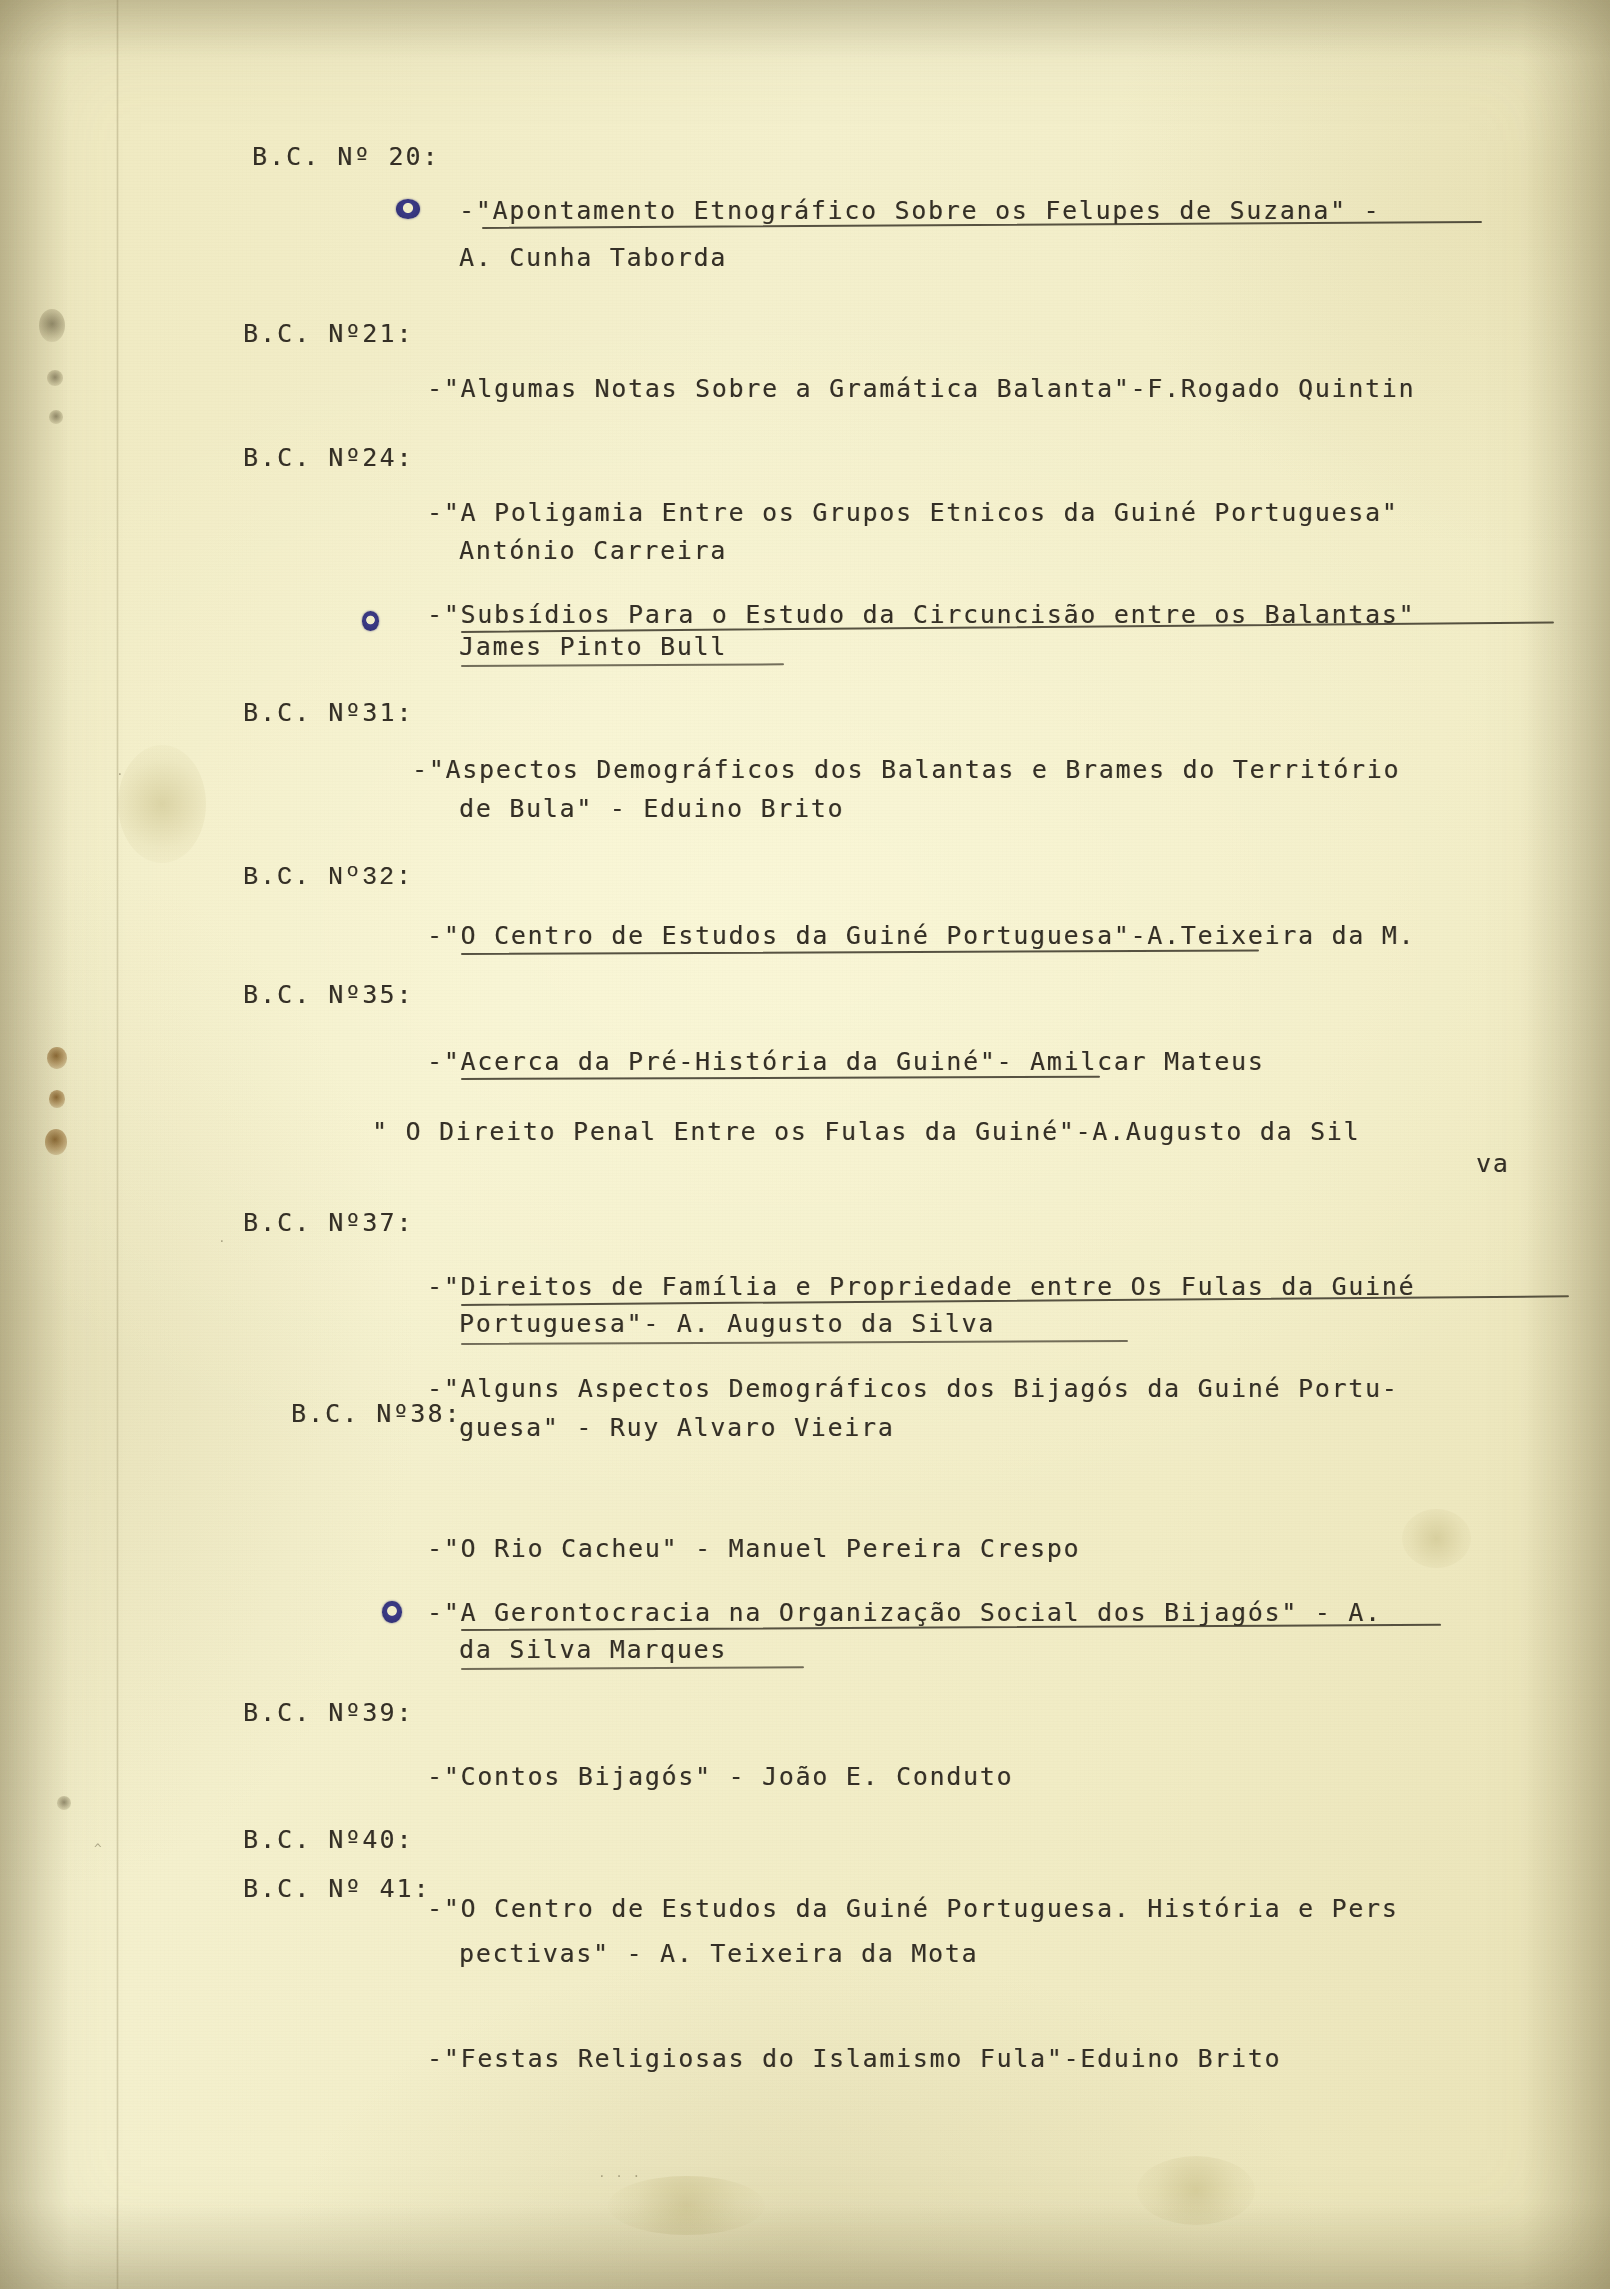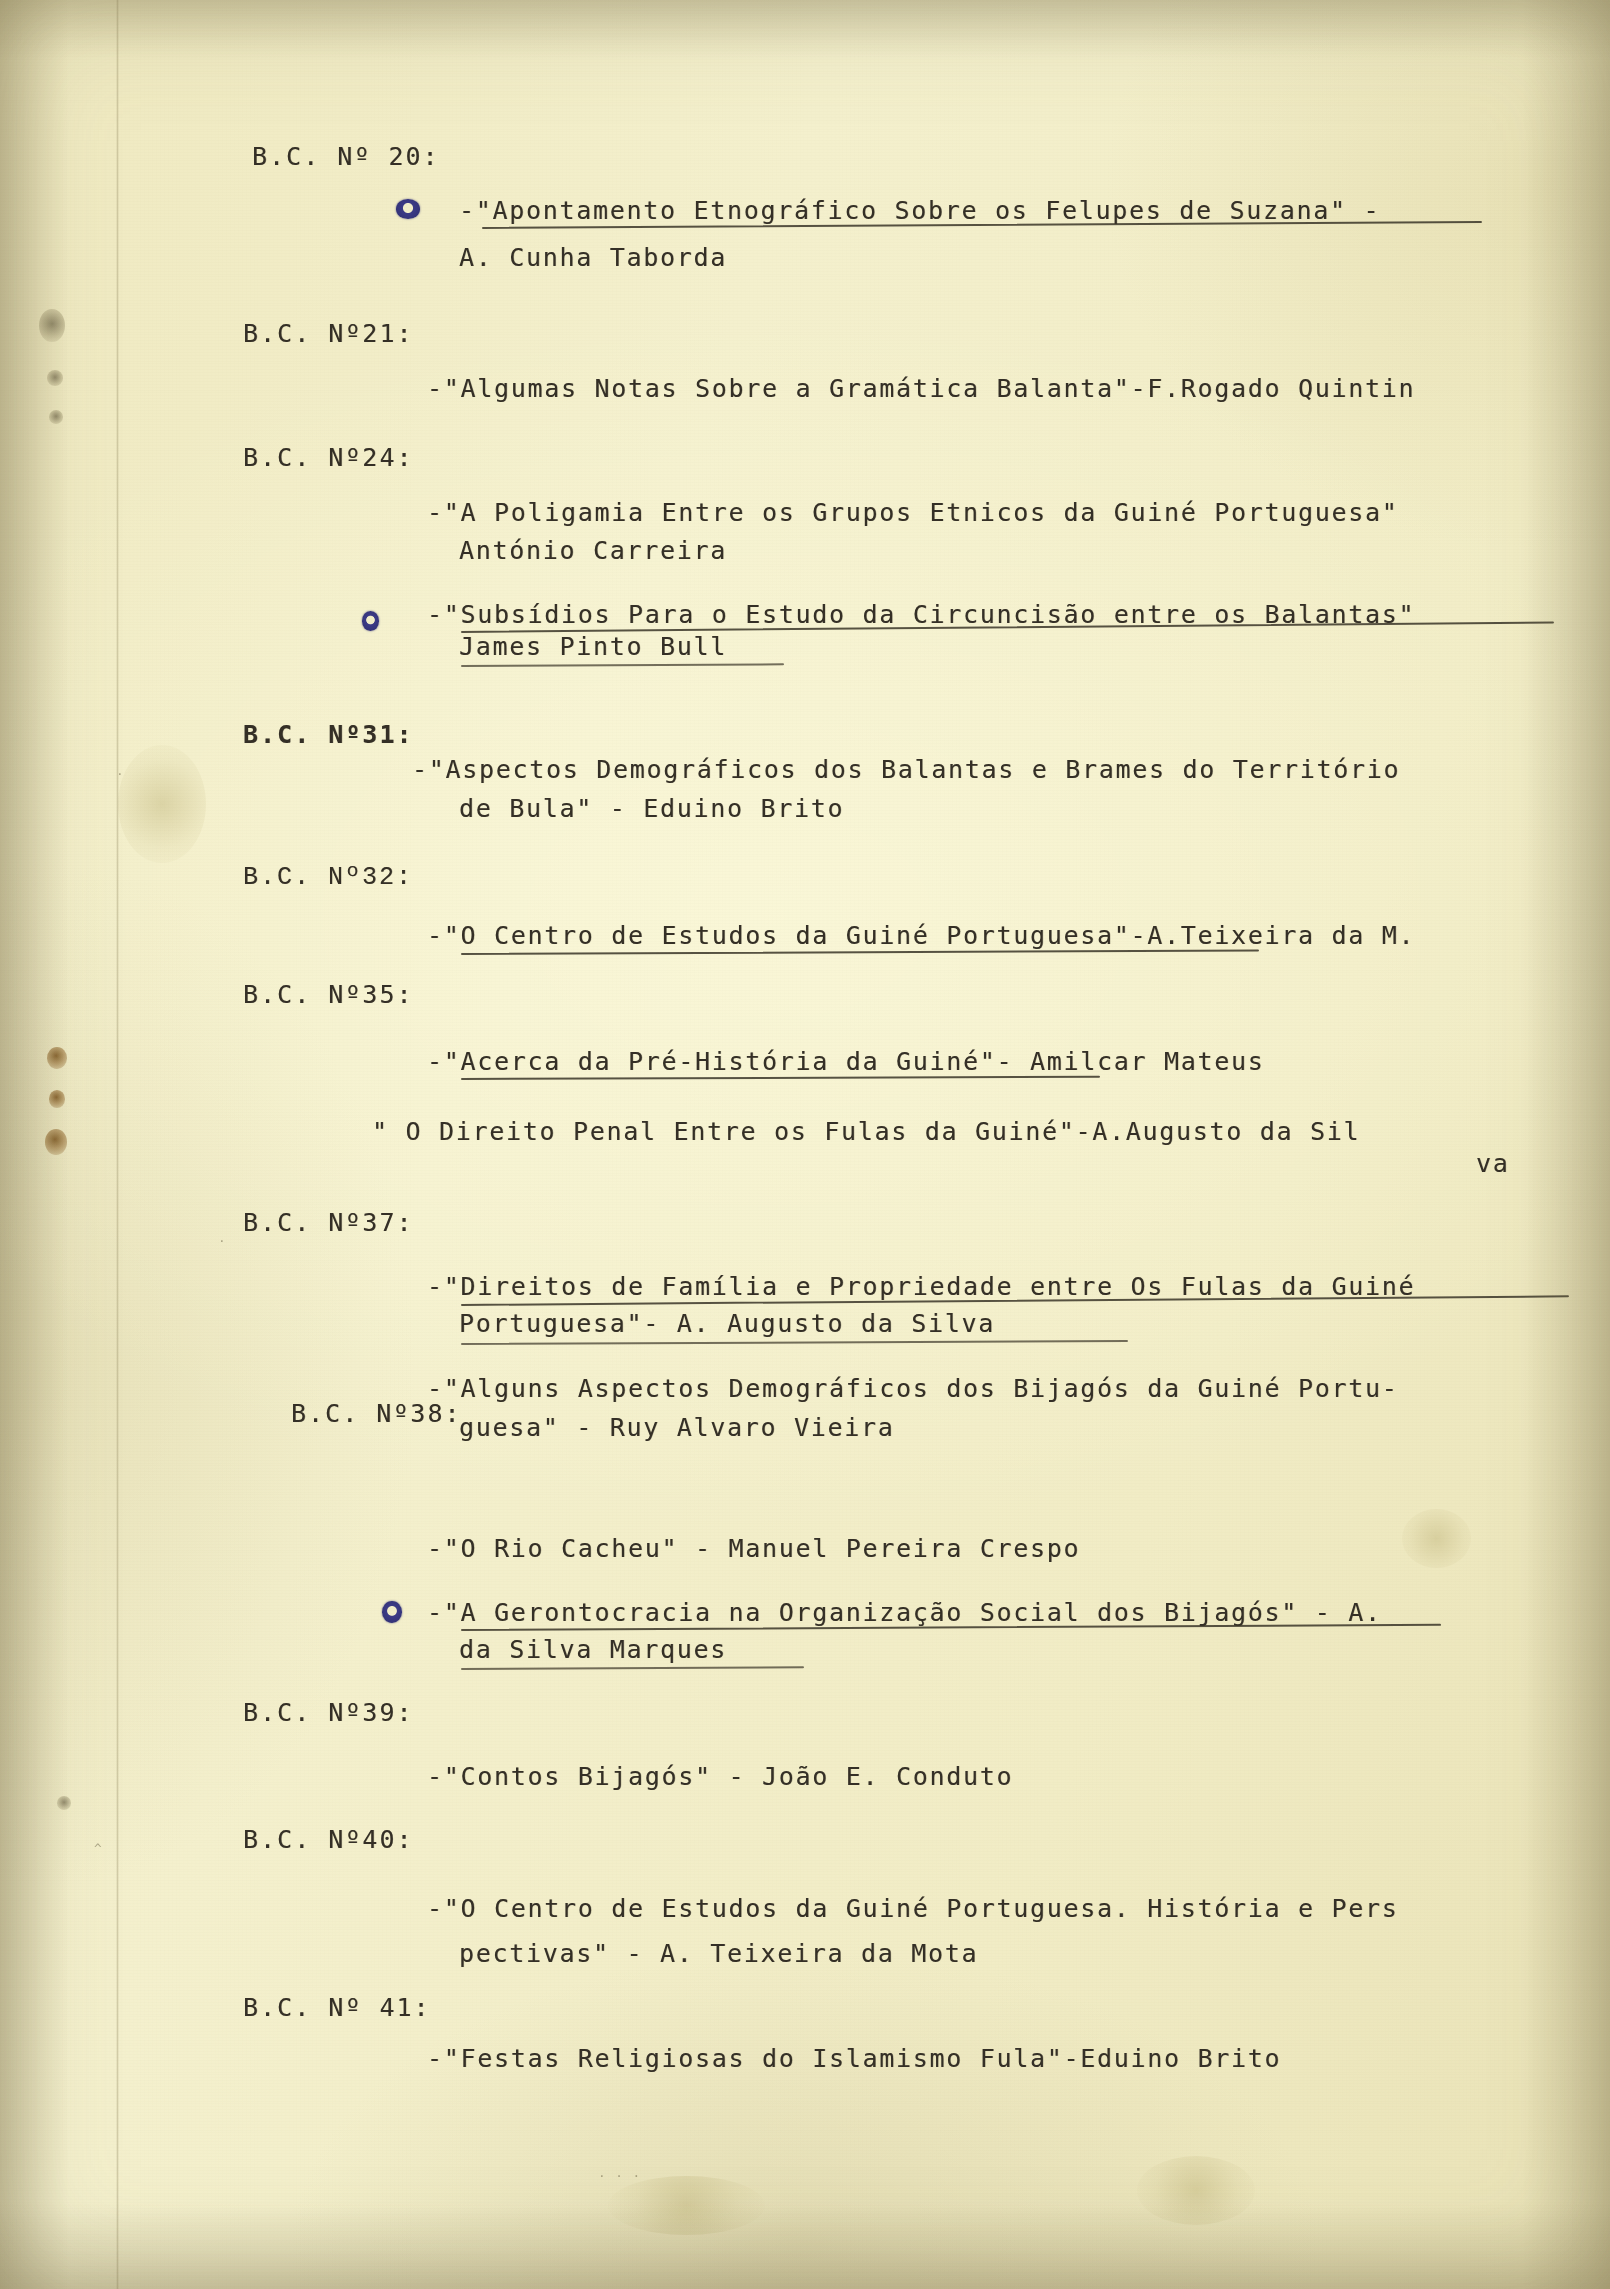--- a/index.html
+++ b/index.html
@@ -149,21 +149,21 @@
 
     <div class="line heading" style="left:243px; top:319px;">B.C. Nº21:</div>
     <div class="line entry" style="left:427px; top:374px;">-"Algumas Notas Sobre a Gramática Balanta"-F.Rogado Quintin</div>
 
     <div class="line heading" style="left:243px; top:443px;">B.C. Nº24:</div>
     <div class="line entry" style="left:427px; top:498px;">-"A Poligamia Entre os Grupos Etnicos da Guiné Portuguesa"</div>
     <div class="line cont" style="left:459px; top:536px;">António Carreira</div>
     <div class="line entry" style="left:427px; top:600px;">-"Subsídios Para o Estudo da Circuncisão entre os Balantas"</div>
     <div class="line cont" style="left:459px; top:632px;">James Pinto Bull</div>
 
-    <div class="line heading" style="left:243px; top:720px;font-weight:bold;">B.C. Nº31:</div>
+    <div class="line heading" style="left:243px; top:698px;">B.C. Nº31:</div>
     <div class="line entry" style="left:412px; top:755px;">-"Aspectos Demográficos dos Balantas e Brames do Território</div>
     <div class="line cont" style="left:459px; top:794px;">de Bula" - Eduino Brito</div>
 
     <div class="line heading" style="left:243px; top:863px;font-family:Liberation Mono, monospace;">B.C. Nº32:</div>
     <div class="line entry" style="left:427px; top:921px;">-"O Centro de Estudos da Guiné Portuguesa"-A.Teixeira da M.</div>
 
     <div class="line heading" style="left:243px; top:980px;">B.C. Nº35:</div>
     <div class="line entry" style="left:427px; top:1047px;">-"Acerca da Pré-História da Guiné"- Amilcar Mateus</div>
     <div class="line entry" style="left:372px; top:1117px;">" O Direito Penal Entre os Fulas da Guiné"-A.Augusto da Sil</div>
     <div class="line cont" style="left:1476px; top:1149px;">va</div>
@@ -179,21 +179,21 @@
     <div class="line entry" style="left:427px; top:1598px;">-"A Gerontocracia na Organização Social dos Bijagós" - A.</div>
     <div class="line cont" style="left:459px; top:1635px;">da Silva Marques</div>
 
     <div class="line heading" style="left:243px; top:1698px;">B.C. Nº39:</div>
     <div class="line entry" style="left:427px; top:1762px;">-"Contos Bijagós" - João E. Conduto</div>
 
     <div class="line heading" style="left:243px; top:1825px;">B.C. Nº40:</div>
     <div class="line entry" style="left:427px; top:1894px;">-"O Centro de Estudos da Guiné Portuguesa. História e Pers</div>
     <div class="line cont" style="left:459px; top:1939px;">pectivas" - A. Teixeira da Mota</div>
 
-    <div class="line heading" style="left:243px; top:1993px;text-align:right;">B.C. Nº 41:</div>
+    <div class="line heading" style="left:243px; top:1874px;text-align:right;">B.C. Nº 41:</div>
     <div class="line entry" style="left:427px; top:2044px;">-"Festas Religiosas do Islamismo Fula"-Eduino Brito</div>
 
   </div>
 
   <div class="ul" style="left:482px; top:227px; width:1000px; transform: rotate(-0.35deg);"></div>
   <div class="ul" style="left:461px; top:631px; width:1093px; transform: rotate(-0.5deg);"></div>
   <div class="ul thin" style="left:461px; top:665px; width:323px; transform: rotate(-0.3deg);"></div>
   <div class="ul" style="left:461px; top:953px; width:798px; transform: rotate(-0.25deg);"></div>
   <div class="ul" style="left:461px; top:1078px; width:639px; transform: rotate(-0.2deg);"></div>
   <div class="ul" style="left:461px; top:1304px; width:1108px; transform: rotate(-0.45deg);"></div>

